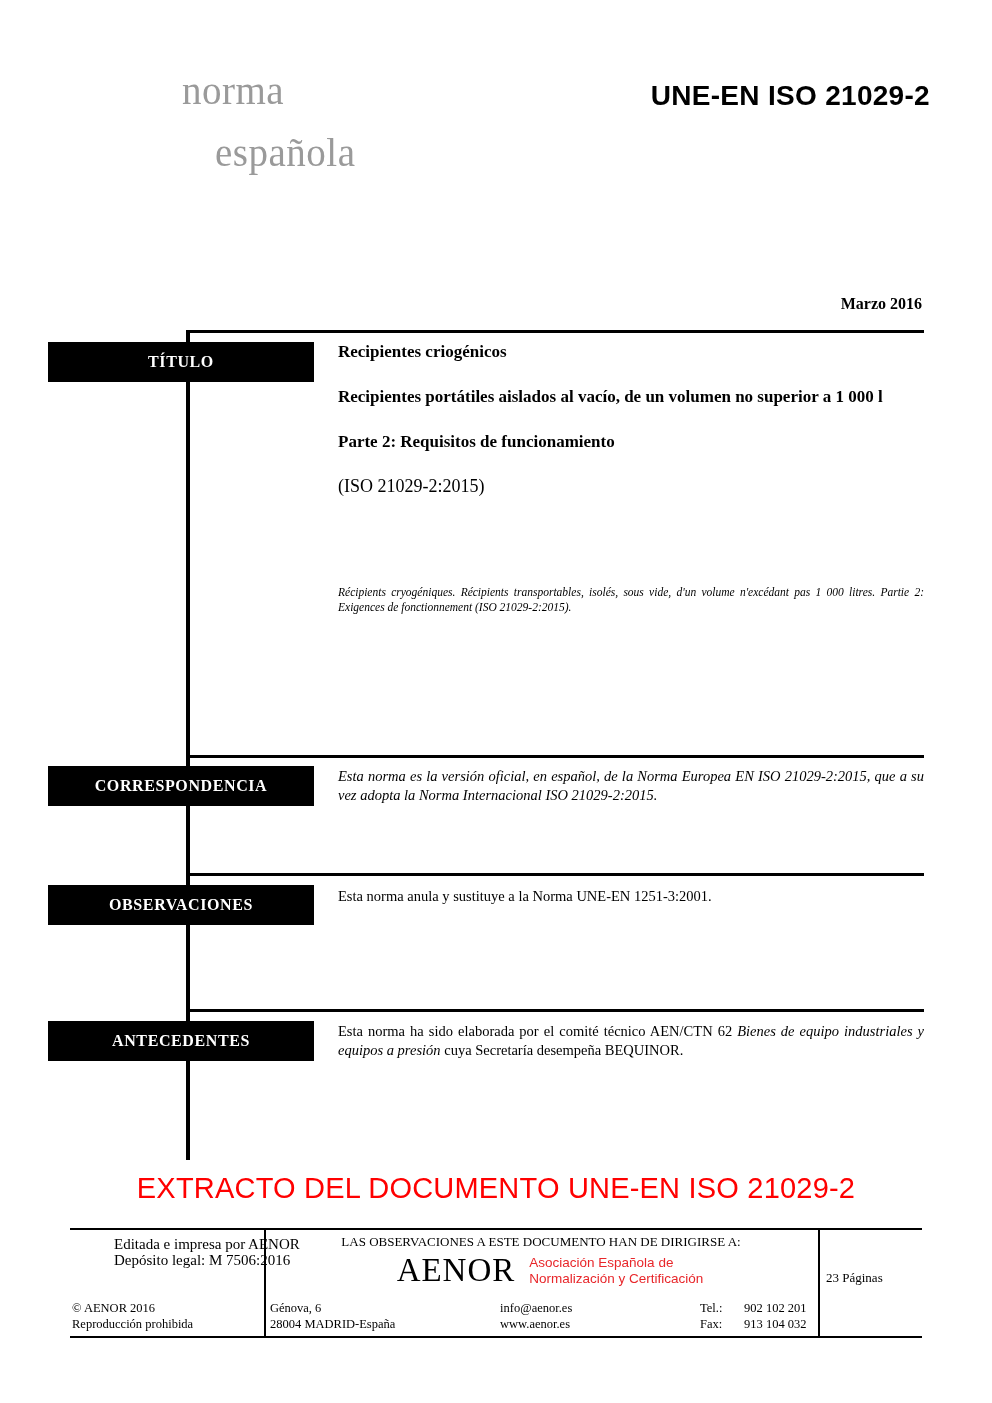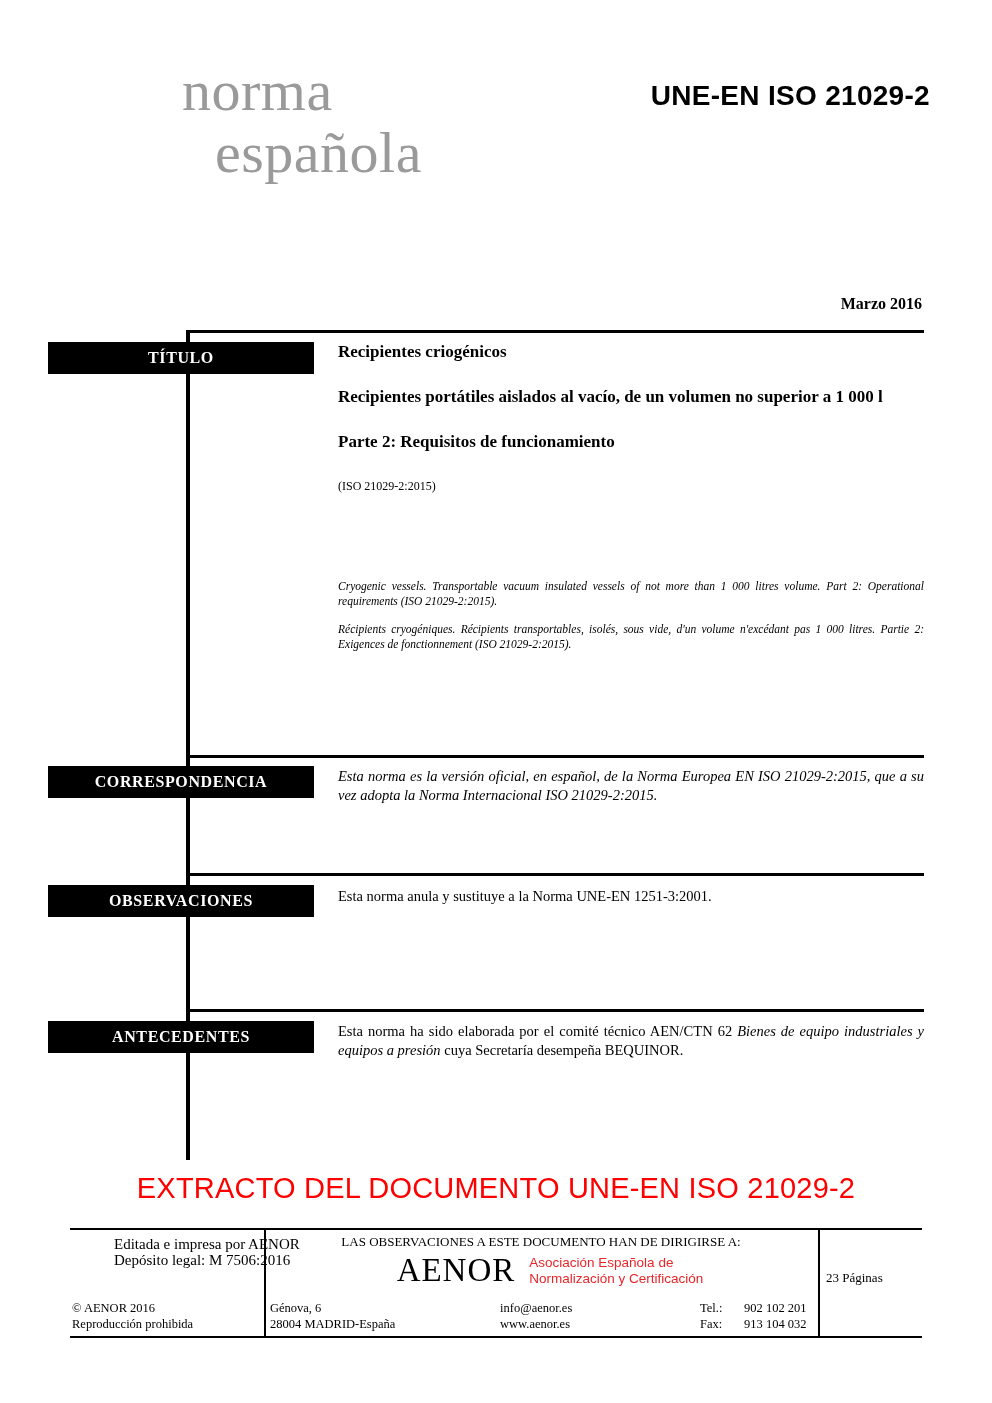--- a/index.html
+++ b/index.html
@@ -19,21 +19,21 @@
   
   .masthead {
     position: absolute;
     left: 70px;
     top: 60px;
     width: 860px;
     height: 170px;
   }
   .logo-norma {
     font-family: "Liberation Serif", serif;
-    font-size: 58px;
+    font-size: 39px;
     line-height: 62px;
     color: #9a9a9a;
     letter-spacing: 0.5px;
   }
   .logo-line1 {
     margin-left: 112px;
   }
   .logo-line2 {
     margin-left: 145px;
   }
@@ -72,21 +72,21 @@
     position: absolute;
     left: 186px;
     width: 738px;
     height: 3px;
     background: #000;
   }
   .tag {
     position: absolute;
     left: 48px;
     width: 266px;
-    height: 32px;
+    height: 40px;
     background: #000;
     color: #fff;
     font-family: "Liberation Serif", serif;
     font-weight: bold;
     font-size: 16px;
     letter-spacing: 0.6px;
     display: flex;
     align-items: center;
     justify-content: center;
     box-sizing: border-box;
@@ -99,23 +99,23 @@
 
   
   .title-line {
     font-weight: bold;
     font-size: 17px;
     line-height: 23px;
     text-align: justify;
     margin-bottom: 22px;
   }
   .title-sub {
-    font-size: 12px;
+    font-size: 18px;
     line-height: 22px;
-    margin-bottom: 10px;
+    margin-bottom: 16px;
   }
   .alt-lang {
     font-family: "Liberation Serif", serif;
     font-style: italic;
     font-size: 11.5px;
     line-height: 15px;
     text-align: justify;
     margin-bottom: 13px;
   }
 
@@ -257,21 +257,20 @@
 <div class="vrule"></div>
 
 <div class="rule" style="top:330px;"></div>
 <div class="tag" style="top:342px;">TÍTULO</div>
 <div class="body-col" style="top:340px;">
   <div class="title-line">Recipientes criogénicos</div>
   <div class="title-line">Recipientes portátiles aislados al vacío, de un volumen no superior a 1 000 l</div>
   <div class="title-line">Parte 2: Requisitos de funcionamiento</div>
   <div class="title-sub">(ISO 21029-2:2015)</div>
   <div style="height:72px;"></div>
-  <div class="alt-lang">Cryogenic vessels. Transportable vacuum insulated vessels of not more than 1 000 litres volume. Part 2: Operational requirements (ISO 21029-2:2015).</div>
   <div class="alt-lang">Récipients cryogéniques. Récipients transportables, isolés, sous vide, d'un volume n'excédant pas 1 000 litres. Partie 2: Exigences de fonctionnement (ISO 21029-2:2015).</div>
 </div>
 
 <div class="rule" style="top:755px;"></div>
 <div class="tag" style="top:766px;">CORRESPONDENCIA</div>
 <div class="body-col" style="top:767px;font-style:italic;">
   <div class="para">Esta norma es la versión oficial, en español, de la Norma Europea EN ISO 21029-2:2015, que a su vez adopta la Norma Internacional ISO 21029-2:2015.</div>
 </div>
 
 <div class="rule" style="top:873px;"></div>

